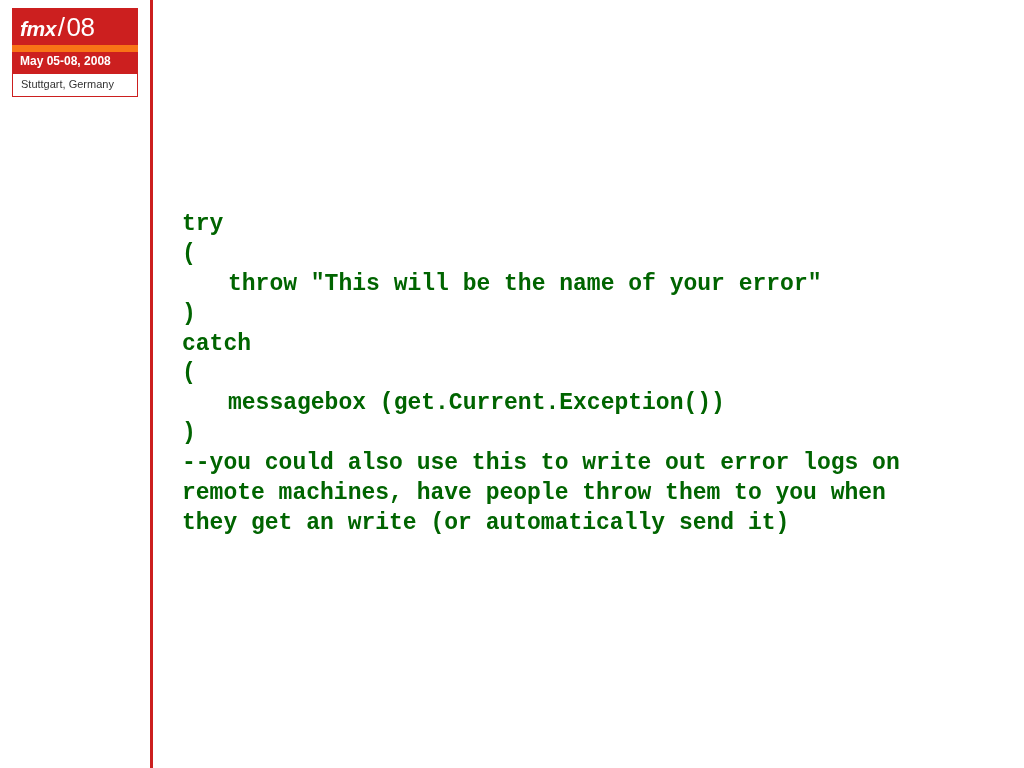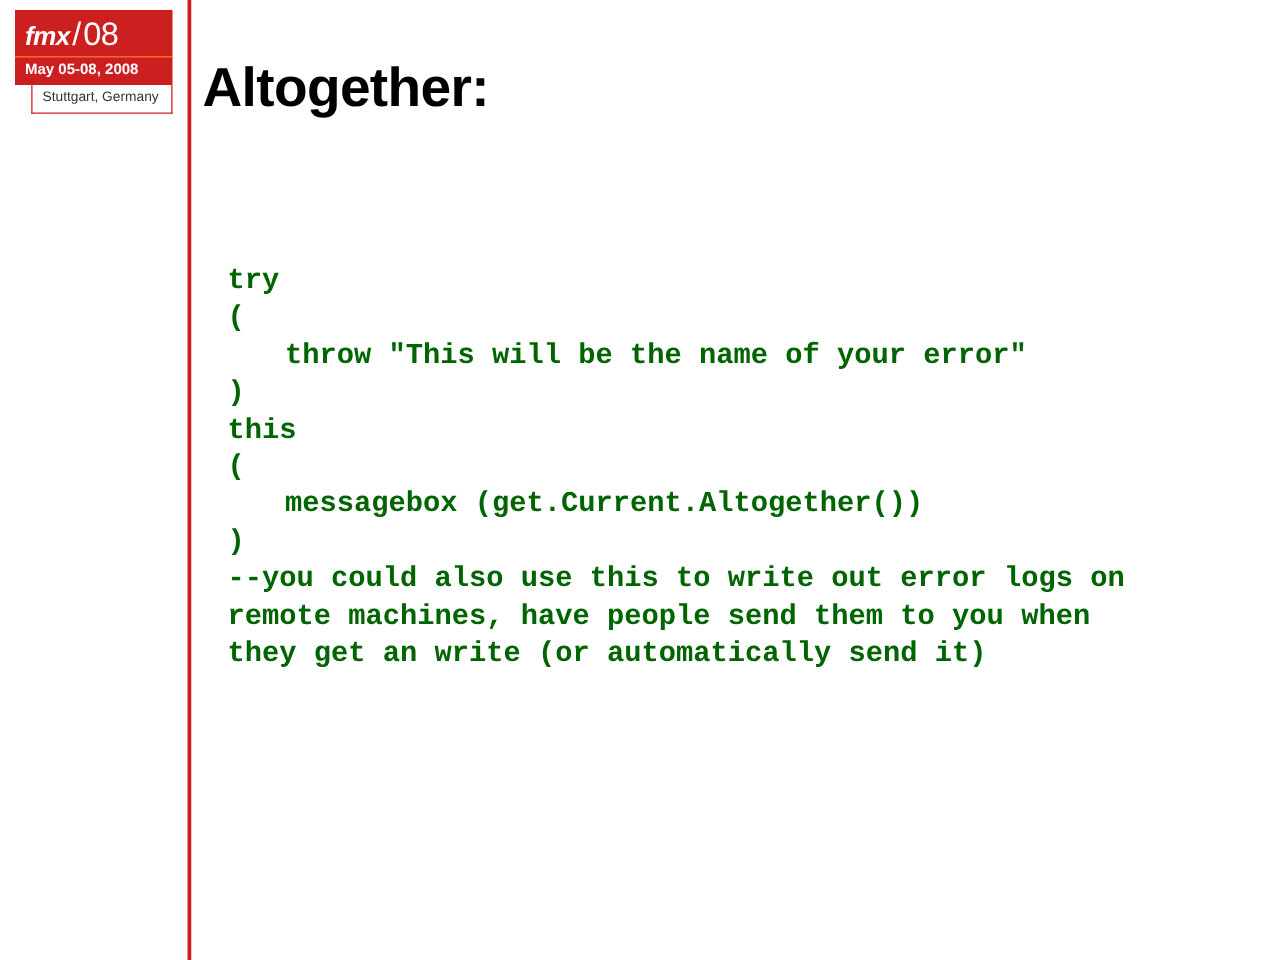--- a/index.html
+++ b/index.html
@@ -43,30 +43,29 @@
   }
   .logo-top .fmx { font-size: 21px; }
   .logo-top .slash { font-size: 26px; font-weight: normal; font-style: normal; color:#fff; padding:0 2px;}
   .logo-top .year { font-size: 26px; font-weight: normal; font-style: normal; color:#fff;margin-top:44px;}
   .logo-date {
     background: #cc1f1f;
     color: #ffffff;
     font-size: 12px;
     font-weight: bold;
     padding: 2px 8px 6px 8px;
-    border-top: 1px solid #f97316;
+    border-top: 7px solid #f97316;
   }
   .logo-loc {
     background: #ffffff;
     color: #333;
     font-size: 11px;
     padding: 4px 8px 6px 8px;
     border: 1px solid #cc1f1f;
     border-top: 0;
-    margin-left: 13px;
   }
   
   .headline {
     position: absolute;
     left: 162px;
     top: 48px;
     font-family: Arial, Helvetica, sans-serif;
     font-weight: 700;
     color: #000000;
     font-size: 44px;
@@ -97,28 +96,27 @@
 
   <div class="logo-block">
     <div class="logo-top">
       <span class="fmx">fmx</span><span class="slash">/</span><span class="year">08</span>
     </div>
     <div class="logo-date">May 05-08, 2008</div>
     <div class="logo-loc">Stuttgart, Germany</div>
   </div>
 
   <div class="headline">
-    <div>Altogether:</div>
   </div>
 
   <div class="code"><span>try</span>
 <span>(</span>
 <span class="indent">throw "This will be the name of your error"</span>
 <span>)</span>
-<span>this</span>
+<span>catch</span>
 <span>(</span>
-<span class="indent">messagebox (get.Current.Altogether())</span>
+<span class="indent">messagebox (get.Current.Exception())</span>
 <span>)</span>
 <span>--you could also use this to write out error logs on</span>
-<span>remote machines, have people send them to you when</span>
+<span>remote machines, have people throw them to you when</span>
 <span>they get an write (or automatically send it)</span></div>
 
 </div>
 
 </body></html>

